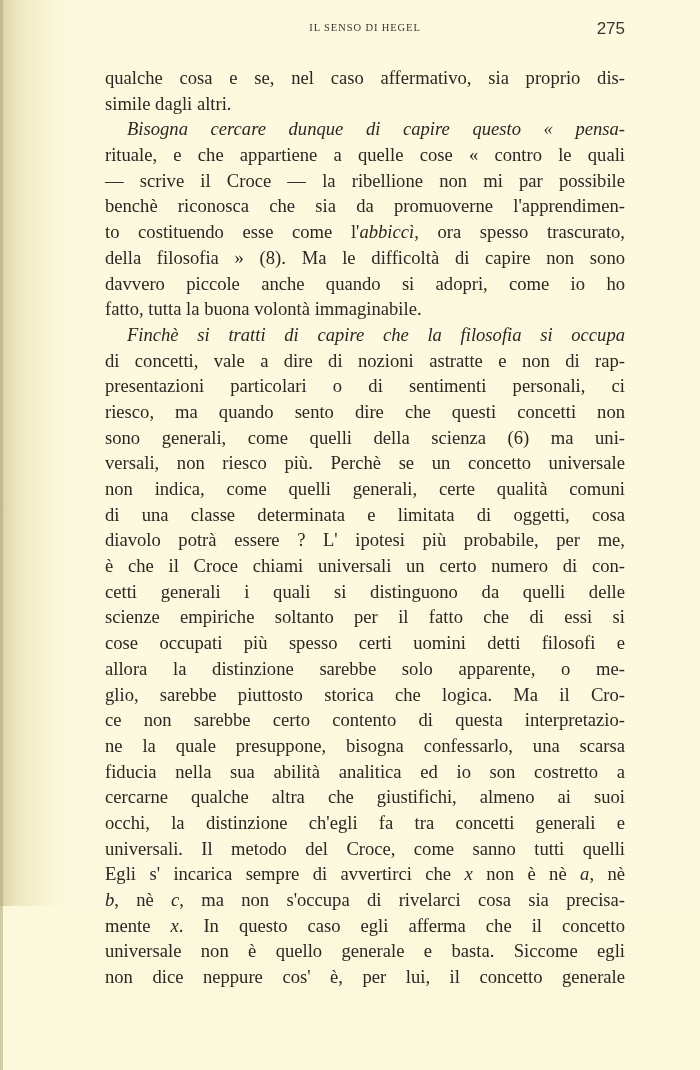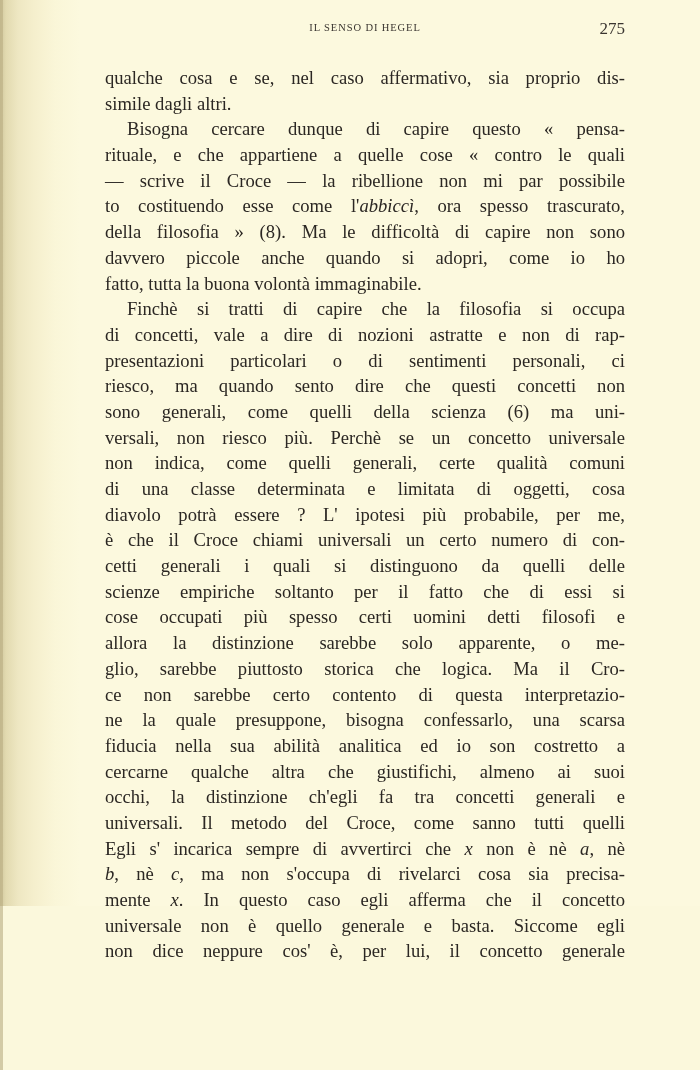--- a/index.html
+++ b/index.html
@@ -50,21 +50,21 @@
     top: 2px;
     font-family: "Liberation Serif", "DejaVu Serif", serif;
     font-size: 10.5px;
     letter-spacing: 0.9px;
     color: #3a3530;
   }
   .page-number {
     position: absolute;
     right: 0;
     top: -1px;
-    font-family: Liberation Serif, serif;
+    font-family: Liberation Sans, sans-serif;
     font-size: 17px;
     color: #3a3530;
   }
   .text-block {
     position: absolute;
     top: 65px;
     left: 105px;
     width: 520px;
   }
   .line {
@@ -76,20 +76,21 @@
     white-space: nowrap;
     text-align: justify;
     text-align-last: justify;
     color: #2b2723;
   }
   .line.last {
     text-align-last: left;
   }
   .line.indent {
     padding-left: 22px;
+    font-style: italic;
   }
   .it {
     font-style: italic;
   }
 </style>
 </head>
 <body>
 
 <div class="page">
   <div class="gutter-line"></div>
@@ -98,20 +99,21 @@
     <span class="running-title">IL SENSO DI HEGEL</span>
     <span class="page-number">275</span>
   </div>
 
   <div class="text-block" id="text-block">
       <div class="line">qualche cosa e se, nel caso affermativo, sia proprio dis-</div>
       <div class="line last">simile dagli altri.</div>
       <div class="line indent">Bisogna cercare dunque di capire questo « pensa-</div>
       <div class="line">rituale, e che appartiene a quelle cose « contro le quali</div>
       <div class="line">— scrive il Croce — la ribellione non mi par possibile</div>
+      <div class="line">benchè riconosca che sia da promuoverne l'apprendimen-</div>
       <div class="line"><span>to costituendo esse come l'</span><span class="it">abbiccì</span><span>, ora spesso trascurato,</span></div>
       <div class="line">della filosofia » (8). Ma le difficoltà di capire non sono</div>
       <div class="line">davvero piccole anche quando si adopri, come io ho</div>
       <div class="line last">fatto, tutta la buona volontà immaginabile.</div>
       <div class="line indent">Finchè si tratti di capire che la filosofia si occupa</div>
       <div class="line">di concetti, vale a dire di nozioni astratte e non di rap-</div>
       <div class="line">presentazioni particolari o di sentimenti personali, ci</div>
       <div class="line">riesco, ma quando sento dire che questi concetti non</div>
       <div class="line">sono generali, come quelli della scienza (6) ma uni-</div>
       <div class="line">versali, non riesco più. Perchè se un concetto universale</div>

